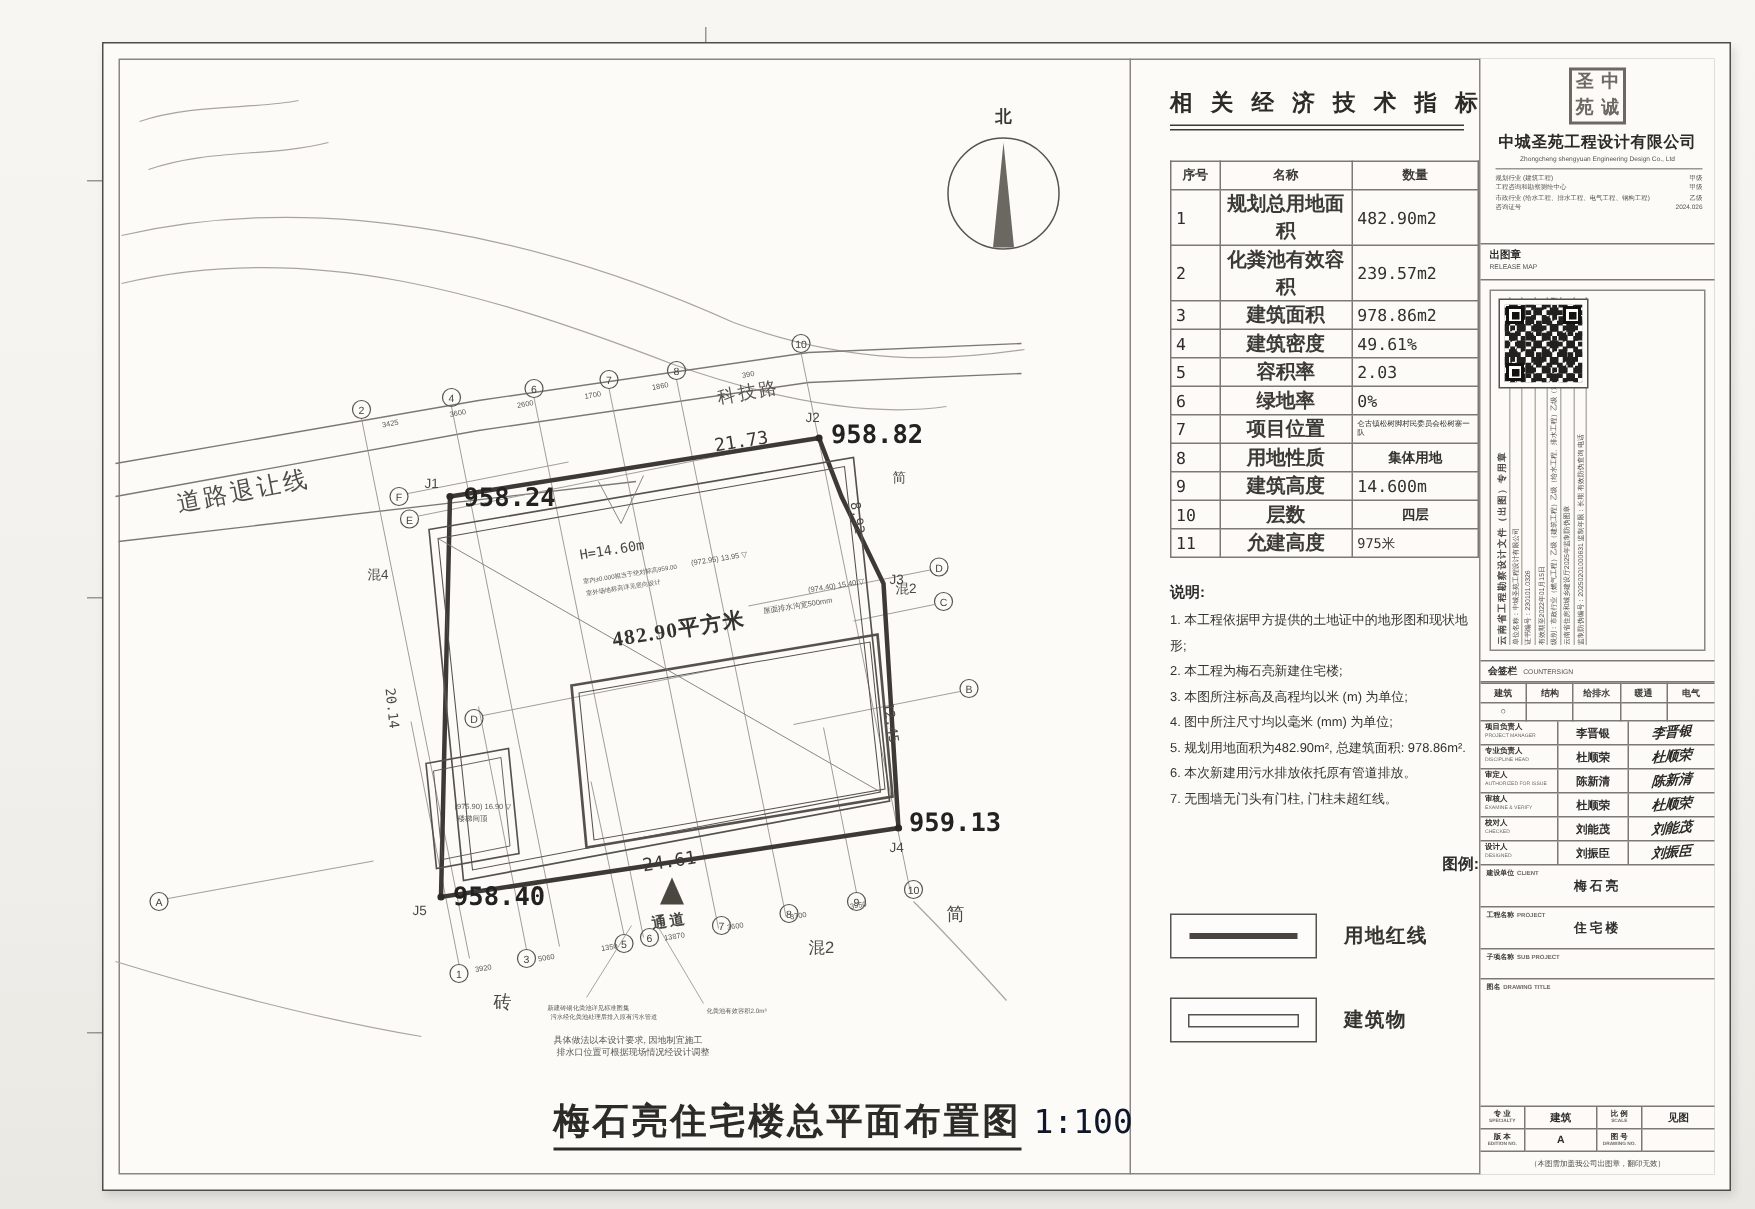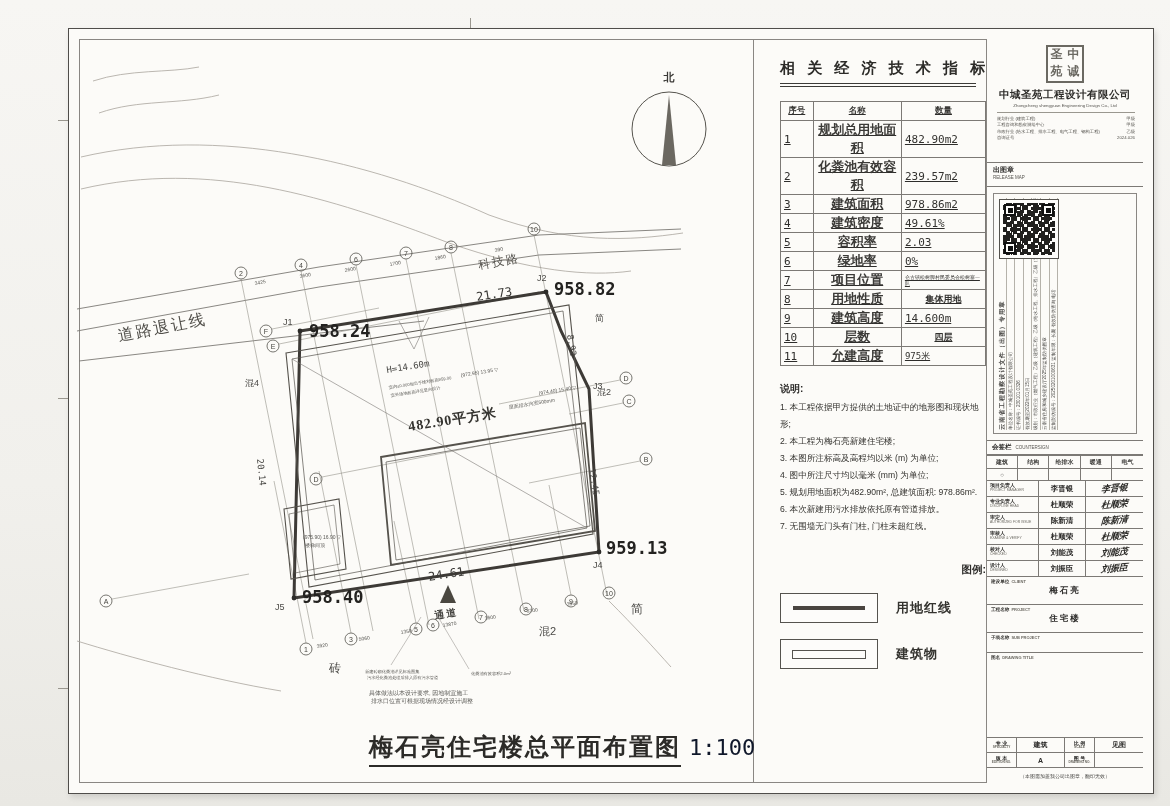--- a/index.html
+++ b/index.html
@@ -23,35 +23,35 @@
   .t-lab{font:10px "Liberation Sans",sans-serif;fill:#454440;}
   .t-area{font:bold 14px "Liberation Serif",serif;fill:#34332f;letter-spacing:1px;}
   .t-road{font:12px "Liberation Serif",serif;fill:#55534e;letter-spacing:2px;}
   .t-setback{font:16px "Liberation Serif",serif;fill:#504e49;letter-spacing:2px;}
   .t-bub{font:7px "Liberation Sans",sans-serif;fill:#45443f;text-anchor:middle;}
   .t-north{font:bold 11px "Liberation Serif",serif;fill:#3a3936;text-anchor:middle;}
   
   .ind-panel{position:absolute;left:684px;top:10px;bottom:10px;width:233px;border-left:1px solid #8a8783;padding:20px 0 0 26px;box-sizing:border-box;}
   .ind-title{font-size:15px;font-weight:bold;letter-spacing:4px;color:#2c2b28;white-space:nowrap;}
   .dbl-rule{width:196px;height:2px;border-top:1px solid #3c3b38;border-bottom:1px solid #3c3b38;margin-top:5px;}
-  .ind-table{border-collapse:collapse;margin-top:14px;text-decoration:underline;}
+  .ind-table{border-collapse:collapse;margin-top:20px;}
   .ind-table th,.ind-table td{border:0.8px solid #7c7975;padding:0 3px;height:18px;}
   .ind-table th{font-size:8.5px;font-weight:bold;color:#3c3b38;}
   .col-no{width:26px;text-align:left;font:11px "DejaVu Sans Mono",monospace;}
   .col-name{width:84px;text-align:center;font-size:13px;font-weight:bold;color:#3c3b38;}
   .col-val{width:78px;text-align:left;font:11px "DejaVu Sans Mono",monospace;color:#33322f;padding-left:6px;}
   .val-sm{font-size:5px !important;font-family:"Liberation Sans",sans-serif !important;line-height:6px;}
   .val-c{text-align:center !important;font-family:"Liberation Sans",sans-serif !important;font-size:9px !important;font-weight:bold;}
   .notes{margin-top:16px;width:200px;}
   .notes-title{font-size:10px;font-weight:bold;}
   .notes ol{margin:3px 0 0 0;padding:0;list-style:none;}
   .notes li{font-size:8.6px;line-height:17px;color:#34332f;}
   .legend{margin-top:28px;}
   .legend-title{font-size:10.5px;font-weight:bold;text-align:right;}
-  .legend-row{display:flex;align-items:center;margin-top:16px;}
+  .legend-row{display:flex;align-items:center;margin-top:26px;}
   .legend-box{width:96px;height:28px;border:1px solid #55534e;display:flex;align-items:center;justify-content:center;background:#fdfcfa;}
   .legend-redline{width:72px;height:4px;background:#4a4540;}
   .legend-bldg{width:72px;height:7px;border:1.4px solid #55534e;background:#fdfcfa;}
   .legend-label{font-size:13px;font-weight:bold;margin-left:18px;color:#34332f;letter-spacing:1px;}
   
   .tb-col{position:absolute;left:917px;top:10px;bottom:10px;right:10px;border-left:1px solid #8a8783;display:flex;flex-direction:column;box-sizing:border-box;background:#fcfbf8;}
   .tb-sec{border-bottom:0.8px solid #7c7975;box-sizing:border-box;}
   .logo-sec{height:124px;padding-top:6px;text-align:center;}
   .seal{width:34px;height:34px;margin:0 auto;border:2px solid #6b6962;display:grid;grid-template-columns:1fr 1fr;grid-template-rows:1fr 1fr;}
   .seal span{font:bold 12px "Liberation Serif",serif;color:#6b6962;line-height:15px;}

